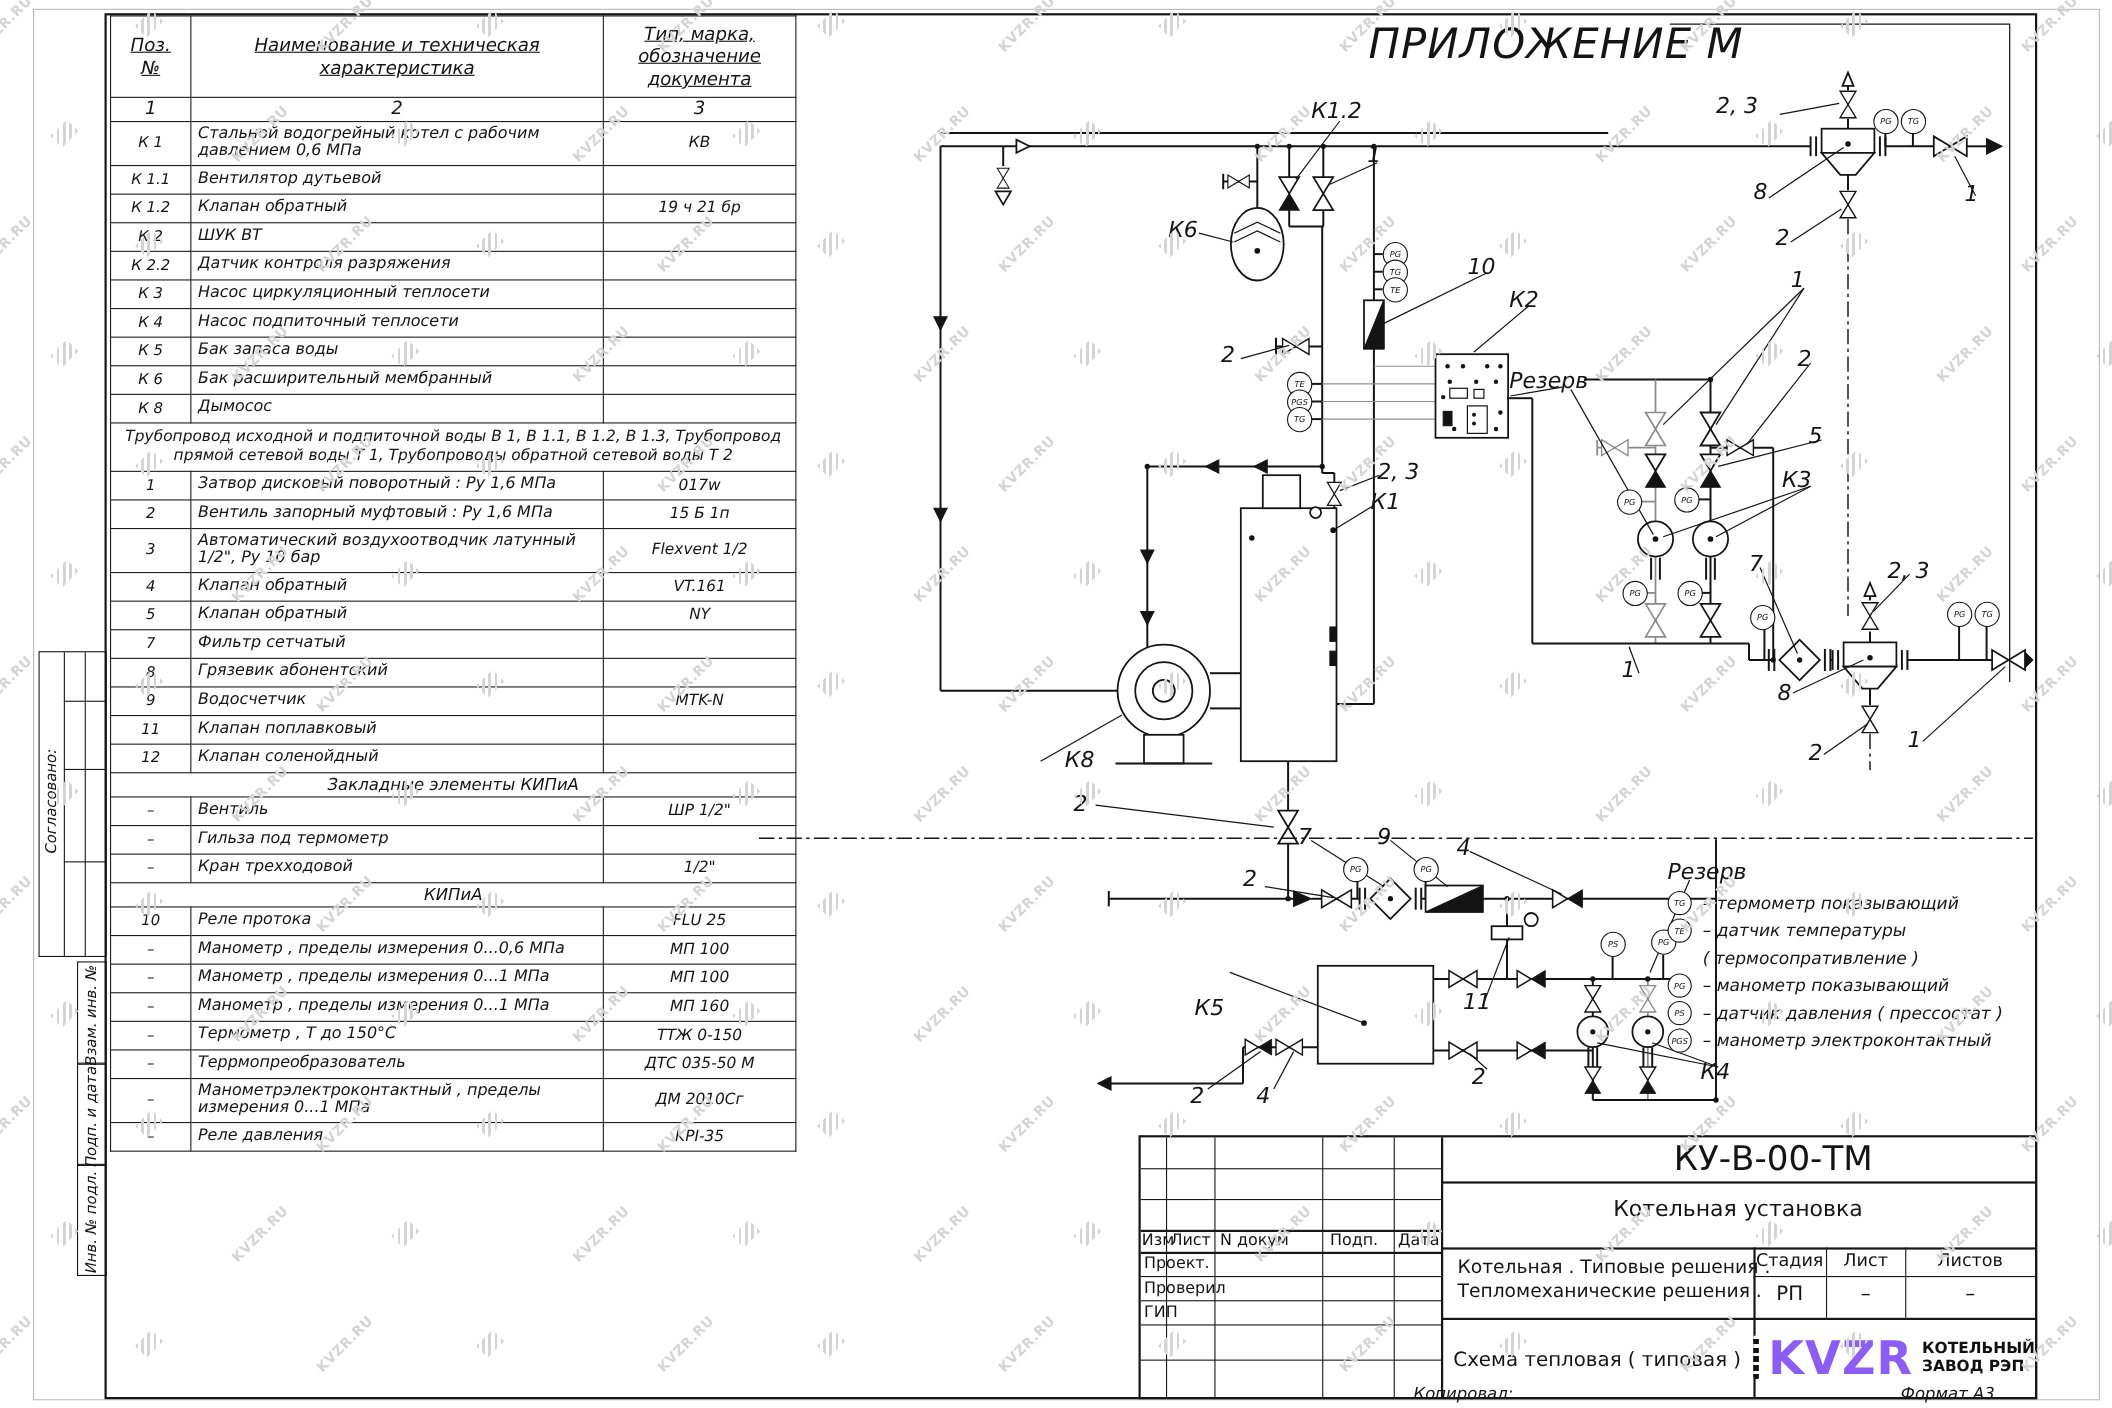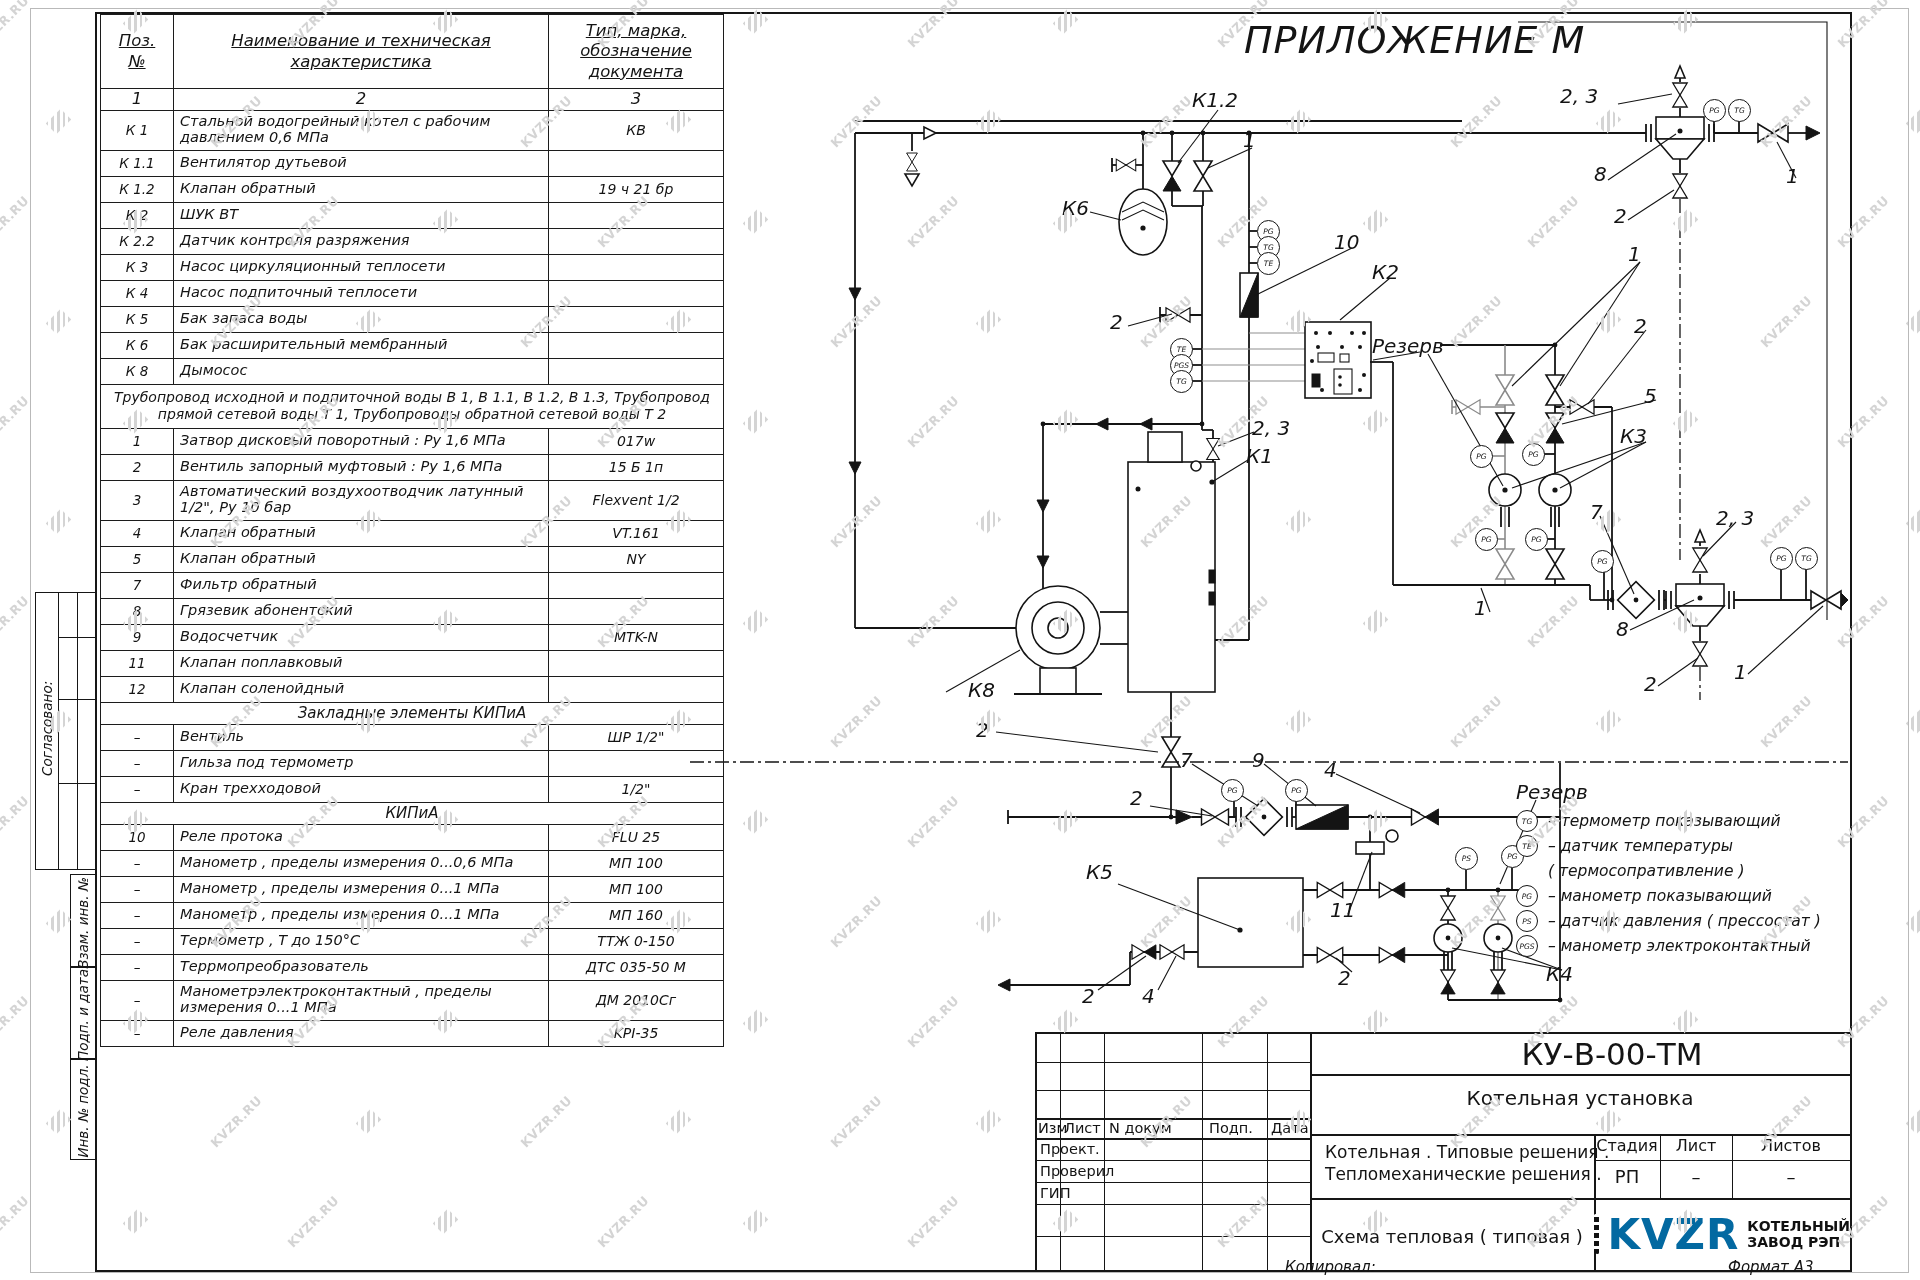--- a/index.html
+++ b/index.html
@@ -62,21 +62,21 @@
   #sheet-v{left:623px;top:132px;width:72px;text-align:center;font-size:18px;}
   #sheets-v{left:695px;top:132px;width:118px;text-align:center;font-size:18px;}
   #draw-name{left:273px;top:192px;width:284px;text-align:center;font-size:18px;}
   .tb-small{font-size:14.5px;}
   #copied{position:absolute;left:1285px;top:1258px;font-style:italic;font-size:15px;z-index:12;}
   #format{position:absolute;left:1728px;top:1258px;font-style:italic;font-size:15px;z-index:12;}
   
   #logo-cell{position:absolute;left:557px;top:164px;width:256px;height:72px;display:flex;align-items:center;justify-content:center;gap:8px;}
   #logo-mark{width:38px;height:40px;background:repeating-linear-gradient(0deg,#111 0 5px,#fff 5px 8px);
              border-radius:6px 14px 6px 14px;}
-  #logo-word{font-weight:bold;font-size:42px;letter-spacing:1px;color:#0369a1;font-family:"DejaVu Sans",sans-serif;}
+  #logo-word{font-weight:bold;font-size:42px;letter-spacing:1px;color:#8b5cf6;font-family:"DejaVu Sans",sans-serif;}
   #logo-sub{font-size:14px;font-weight:bold;line-height:1.15;color:#111;}
   
   svg .p{stroke:#141414;stroke-width:1.8;fill:none;}
   svg .thin2{stroke:#141414;stroke-width:1.1;fill:none;}
   svg .sym{fill:#ffffff;stroke:#141414;stroke-width:1.6;}
   svg .bk{fill:#141414;stroke:#141414;stroke-width:1;}
   svg .ld{stroke:#141414;stroke-width:1.1;fill:none;}
   svg .dd{stroke:#141414;stroke-width:1.3;fill:none;stroke-dasharray:14 4 3 4;}
   svg .sig{stroke:#8f8f8f;stroke-width:1;fill:none;}
   svg .res{stroke:#8a8a8a;stroke-width:1.6;fill:none;}
@@ -515,21 +515,21 @@
         <td class="c2">Клапан обратный</td>
         <td class="c3">VT.161</td>
       </tr>
       <tr>
         <td class="c1">5</td>
         <td class="c2">Клапан обратный</td>
         <td class="c3">NY</td>
       </tr>
       <tr>
         <td class="c1">7</td>
-        <td class="c2">Фильтр обратный</td>
+        <td class="c2">Фильтр сетчатый</td>
         <td class="c3"></td>
       </tr>
       <tr>
         <td class="c1">8</td>
         <td class="c2">Грязевик абонентский</td>
         <td class="c3"></td>
       </tr>
       <tr>
         <td class="c1">9</td>
         <td class="c2">Водосчетчик</td>
@@ -651,21 +651,21 @@
     <span class="lab" style="left: 1474px; top: 596px;">1</span>
     <span class="lab" style="left: 1616px; top: 617px;">8</span>
     <span class="lab" style="left: 1644px; top: 672px;">2</span>
     <span class="lab" style="left: 1734px; top: 660px;">1</span>
     <span class="lab" style="left: 968px; top: 678px;">К8</span>
     <span class="lab" style="left: 976px; top: 718px;">2</span>
     <span class="lab" style="left: 1130px; top: 786px;">2</span>
     <span class="lab" style="left: 1180px; top: 748px;">7</span>
     <span class="lab" style="left: 1252px; top: 748px;">9</span>
     <span class="lab" style="left: 1324px; top: 758px;">4</span>
-    <span class="lab" style="left: 1086px; top: 860px;">К5</span>
+    <span class="lab" style="left: 1086px; top: 904px;">К5</span>
     <span class="lab" style="left: 1330px; top: 898px;">11</span>
     <span class="lab" style="left: 1516px; top: 780px;">Резерв</span>
     <span class="lab" style="left: 1338px; top: 966px;">2</span>
     <span class="lab" style="left: 1546px; top: 962px;">К4</span>
     <span class="lab" style="left: 1082px; top: 984px;">2</span>
     <span class="lab" style="left: 1142px; top: 984px;">4</span>
   </div>
 <div id="inst-layer">
     <div class="inst" style="left: 1703px; top: 99px;">PG</div>
     <div class="inst" style="left: 1728px; top: 99px;">TG</div>

